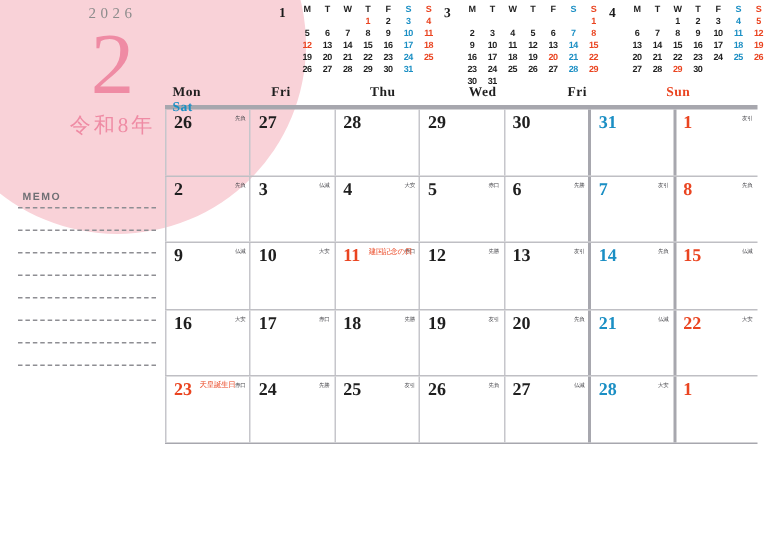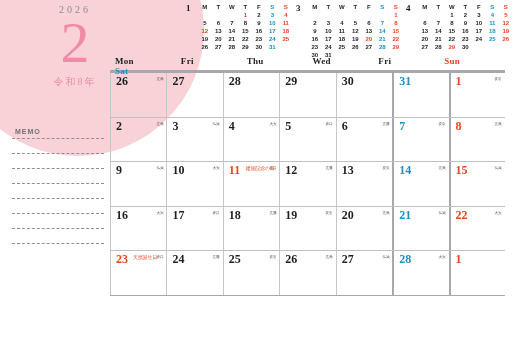--- a/index.html
+++ b/index.html
@@ -40,21 +40,21 @@
     font-family: "Liberation Serif", serif;
   }
   #month-number {
     font-size: 58px;
     line-height: 52px;
     color: #ef8ba4;
     font-family: "Liberation Serif", serif;
     margin-top: 2px;
   }
   #era-text {
-    font-size: 10px;
+    font-size: 14px;
     letter-spacing: 2px;
     color: #ef8ba4;
     margin-top: 6px;
   }
 
   
   #mini-cals {
     position: absolute;
     left: 185px;
     top: 2px;

